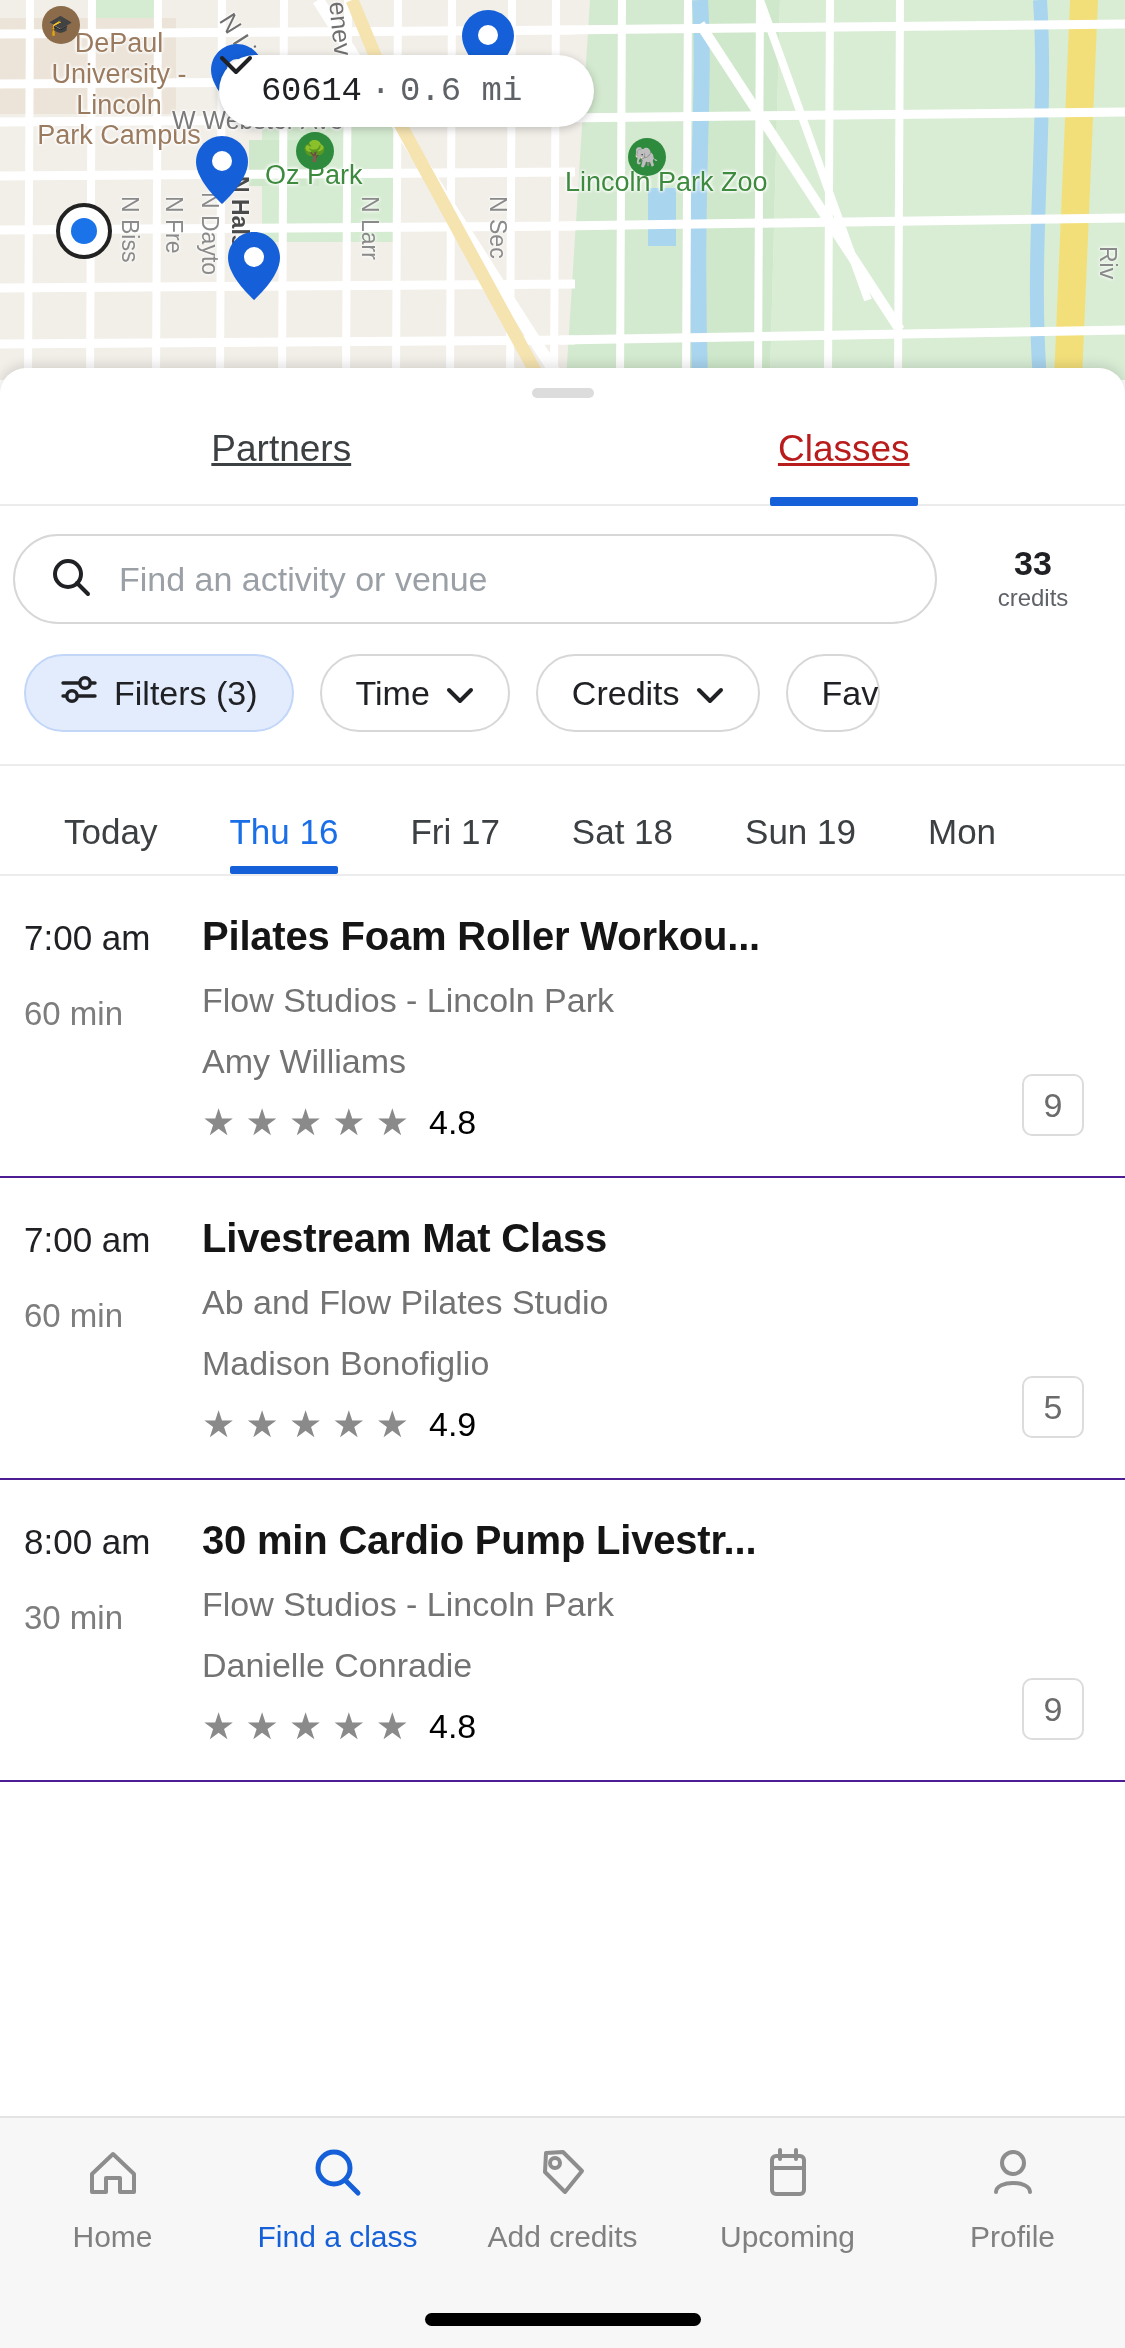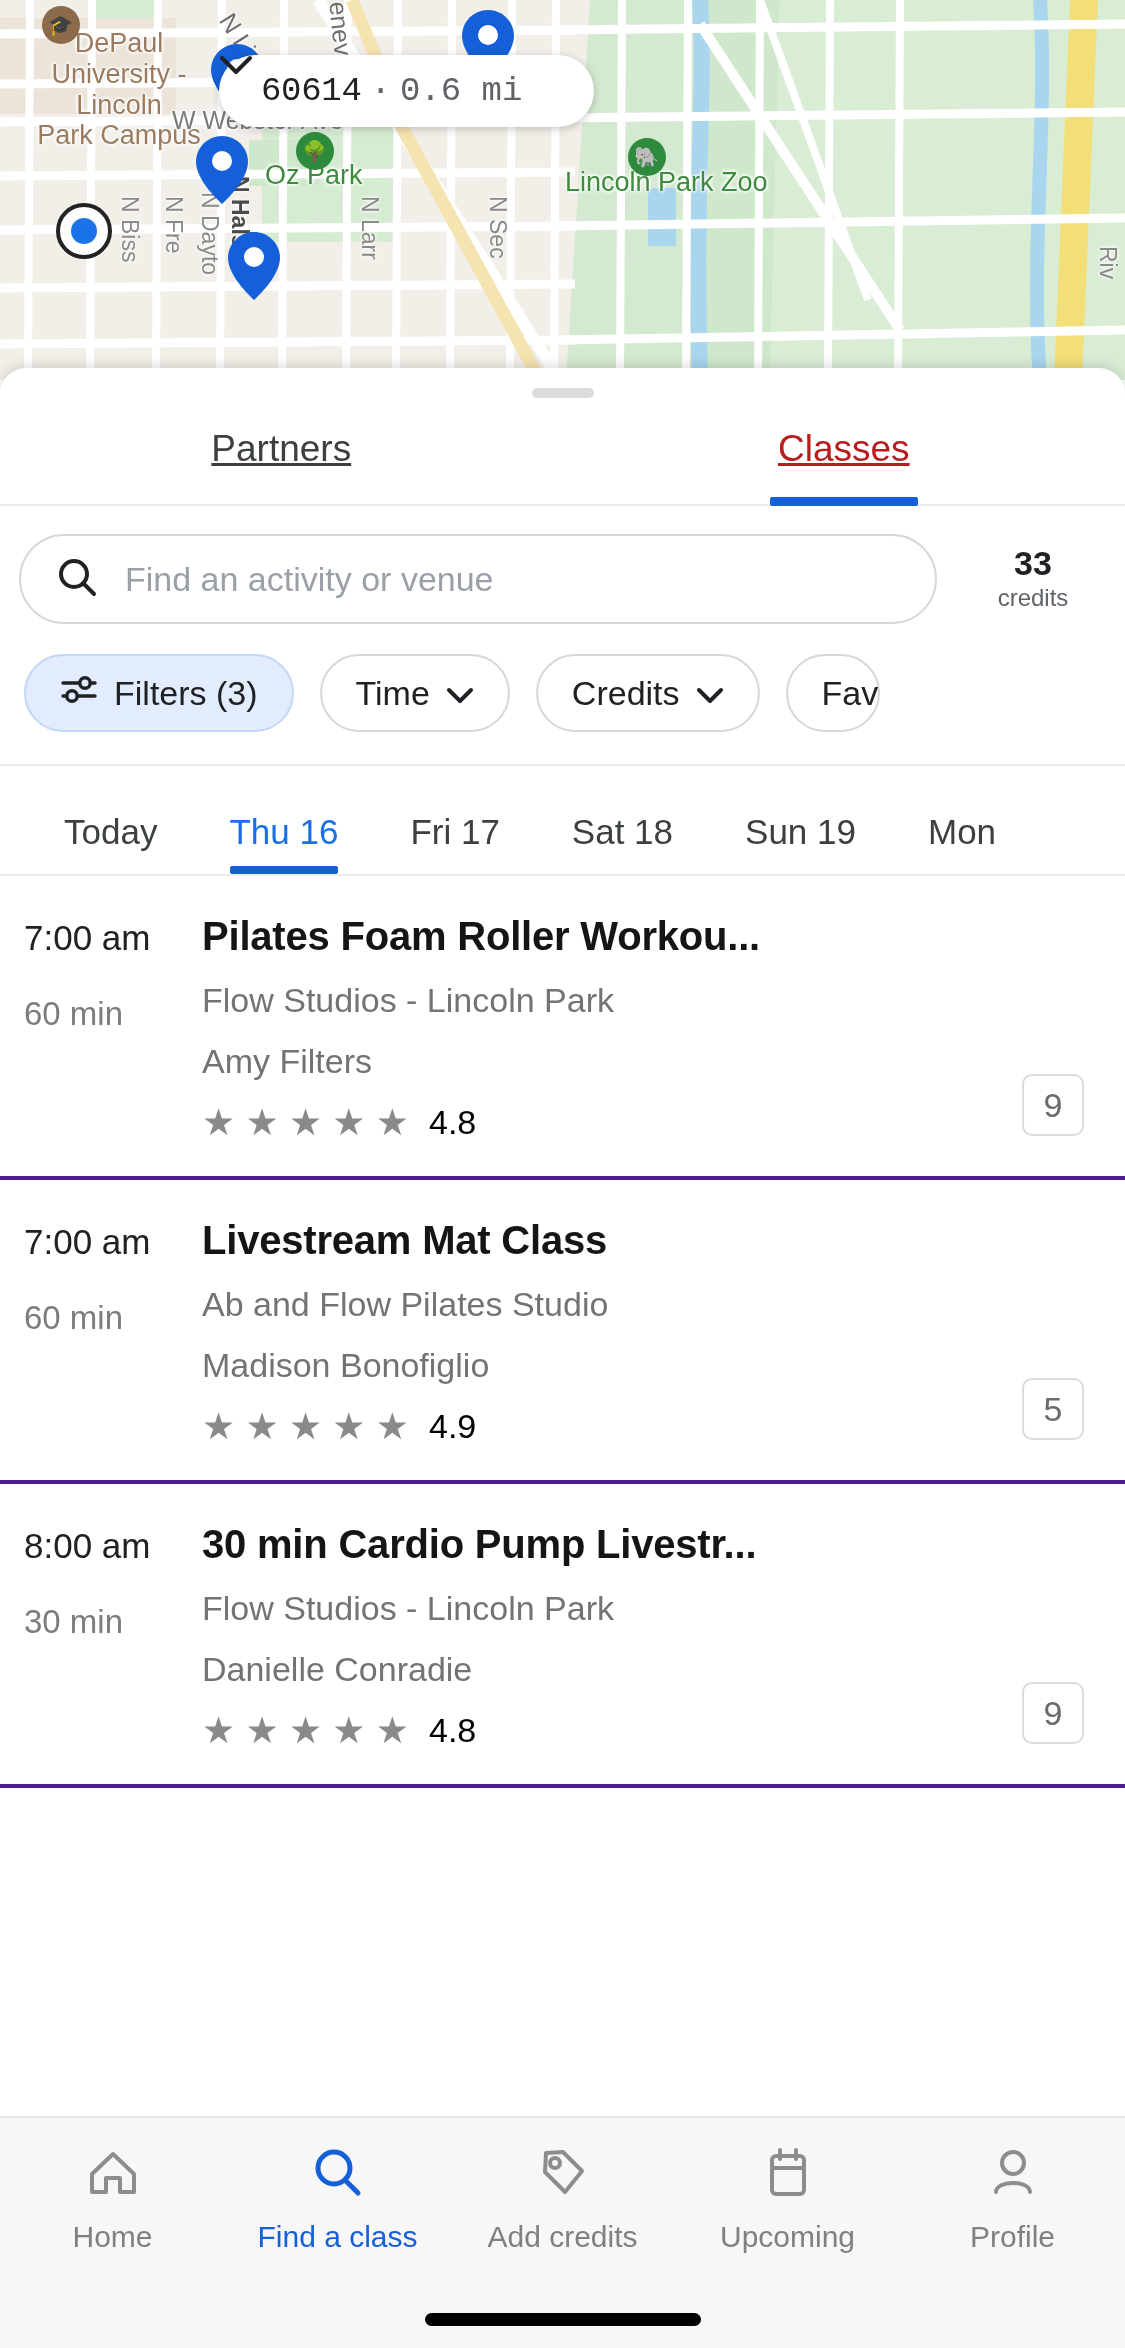--- a/index.html
+++ b/index.html
@@ -84,21 +84,21 @@
     flex: 1; display: flex; align-items: center; justify-content: center;
     font-size: 37px; color: #3c4043; position: relative; padding-bottom: 4px; text-decoration: underline;
   }
   .tab.active { color: #b91c1c; }
   .tab.active::after {
     content: ""; position: absolute; bottom: -2px; left: 50%; transform: translateX(-50%);
     width: 148px; height: 9px; background: #1560d8; border-radius: 2px;
   }
 
   
-  .search-row { display: flex; align-items: center; padding: 28px 24px 0 19px; gap: 16px; }
+  .search-row { display: flex; align-items: center; padding: 28px 24px 0 13px; gap: 16px; }
   .search-box {
     flex: 1; height: 90px; border: 2px solid #d7d7d7; border-radius: 46px;
     display: flex; align-items: center; padding-left: 34px; gap: 26px;
   }
   .search-ph { font-size: 34px; color: #9aa0a6; }
   .credits-block { width: 148px; text-align: center; padding-left: 12px; }
   .credits-num { font-size: 34px; font-weight: bold; color: #202124; line-height: 1.05; }
   .credits-lbl { font-size: 24px; color: #5f6368; margin-top: 3px; }
 
   
@@ -121,21 +121,21 @@
   }
   .date.active { color: #1a6fe8; }
   .date.active::after {
     content: ""; position: absolute; bottom: 0; left: 50%; transform: translateX(-50%);
     width: 108px; height: 8px; background: #1560d8; border-radius: 2px;
   }
 
   
   .class-list { border-top: 2px solid #ececec; }
   .class-row {
-    display: flex; padding: 38px 24px 34px 24px; border-bottom: 4px solid #4c1d95;
+    display: flex; padding: 38px 24px 34px 24px; border-bottom: 2px solid #4c1d95;
     position: relative; min-height: 270px;
   }
   .col-time { width: 178px; flex: none; padding-top: 4px; }
   .c-time { font-size: 35px; color: #202124; }
   .c-dur { font-size: 33px; color: #7d7d7d; margin-top: 37px; }
   .col-main { flex: 1; min-width: 0; padding-right: 10px; }
   .c-title {
     font-size: 40px; font-weight: bold; color: #151515; white-space: nowrap;
     overflow: hidden; text-overflow: ellipsis; letter-spacing: -.2px;
   }
@@ -366,21 +366,21 @@
     <div class="class-list">
 
       <div class="class-row">
         <div class="col-time">
           <div class="c-time">7:00 am</div>
           <div class="c-dur">60 min</div>
         </div>
         <div class="col-main">
           <div class="c-title">Pilates Foam Roller Workou...</div>
           <div class="c-venue">Flow Studios - Lincoln Park</div>
-          <div class="c-instr">Amy Filters</div>
+          <div class="c-instr">Amy Williams</div>
           <div class="c-rate">
             <span class="stars">★ ★ ★ ★ ★</span>
             <span class="c-score">4.8</span>
           </div>
         </div>
         <div class="col-badge">
           <div class="badge">9</div>
         </div>
       </div>
 

